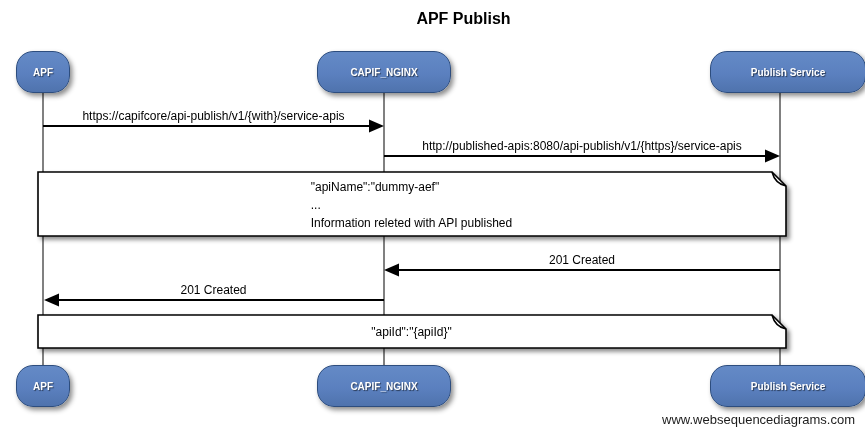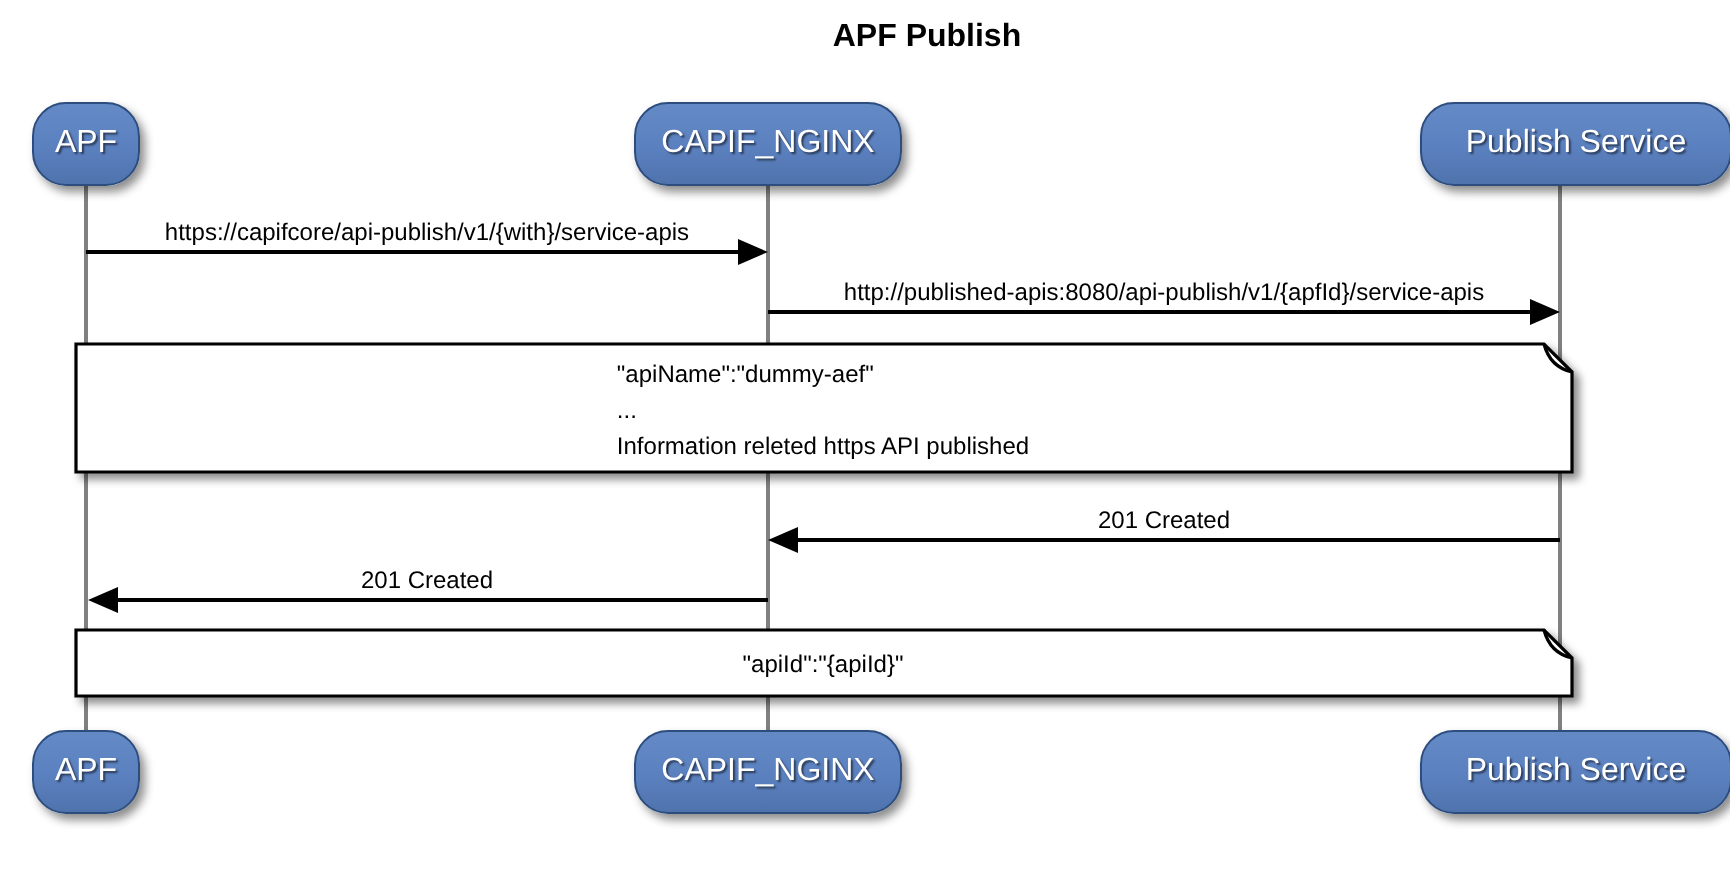--- a/index.html
+++ b/index.html
@@ -23,22 +23,22 @@
   }
   .actor-box {
     position: absolute;
     height: 42px;
     box-sizing: border-box;
     background: linear-gradient(180deg, #648ac6 0%, #5b80bf 55%, #4f73ad 100%);
     border: 1.5px solid #2d4d7e;
     border-radius: 17px;
     box-shadow: 2.5px 3px 5px rgba(0,0,0,0.45);
     color: #ffffff;
-    font-size: 16px;
-    font-weight: normal;
+    font-size: 10px;
+    font-weight: bold;
     text-shadow: 1px 1px 1px rgba(0,0,0,0.55);
     display: flex;
     align-items: center;
     justify-content: center;
     white-space: nowrap;
   }
   .apf { left: 16px; width: 54px; }
   .capif { left: 317px; width: 134px; justify-content: center; }
   .pubsvc { left: 710px; width: 156px; }
   .row-top { top: 51px; }
@@ -127,40 +127,41 @@
     <span>APF</span>
   </div>
   <div class="actor-box capif row-top">
     <span>CAPIF_NGINX</span>
   </div>
   <div class="actor-box pubsvc row-top">
     <span>Publish Service</span>
   </div>
 
   <div class="msg-label" style="left:43px; top:109px; width:341px;">https://capifcore/api-publish/v1/{with}/service-apis</div>
-  <div class="msg-label" style="left:384px; top:139px; width:396px;">http://published-apis:8080/api-publish/v1/{apfId}/service-apis</div>
+  <div class="msg-label" style="left:384px; top:139px; width:396px;">http://published-apis:8080/api-publish/v1/{https}/service-apis</div>
   <div class="msg-label" style="left:384px; top:253px; width:396px;">201 Created</div>
   <div class="msg-label" style="left:43px; top:283px; width:341px;">201 Created</div>
 
   <div class="note-text note-one">
     <div class="block">
       <div>"apiName":"dummy-aef"</div>
       <div>...</div>
-      <div>Information releted https API published</div>
+      <div>Information releted with API published</div>
     </div>
   </div>
 
   <div class="note-text note-two">
     <div>"apiId":"{apiId}"</div>
   </div>
 
   <div class="actor-box apf row-bottom">
     <span>APF</span>
   </div>
   <div class="actor-box capif row-bottom">
     <span>CAPIF_NGINX</span>
   </div>
   <div class="actor-box pubsvc row-bottom">
     <span>Publish Service</span>
   </div>
 
+  <div class="watermark">www.websequencediagrams.com</div>
 
 </div>
 
 </body></html>

